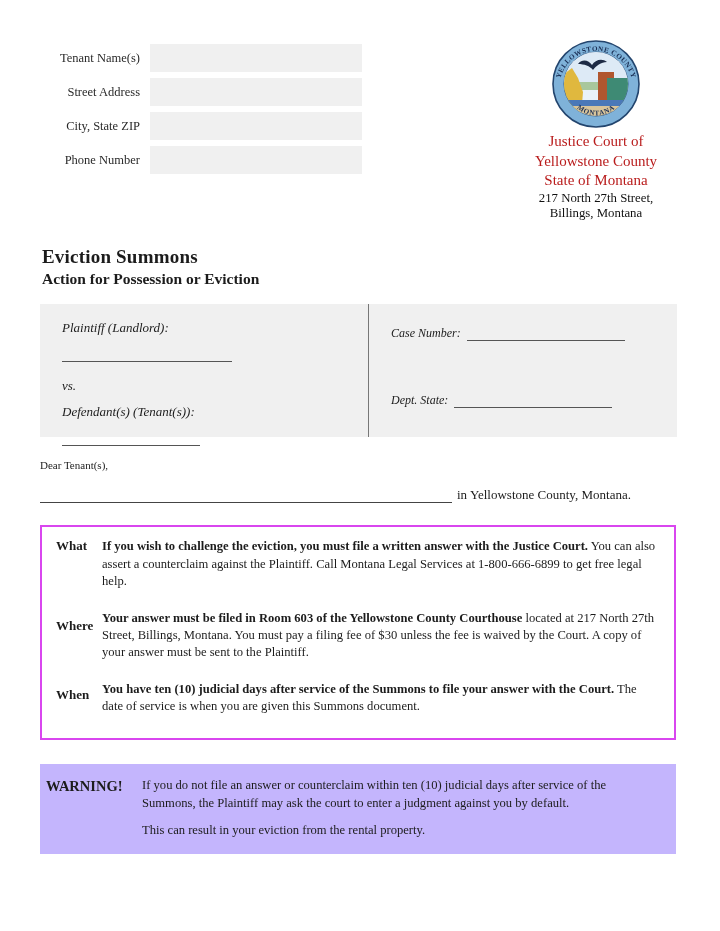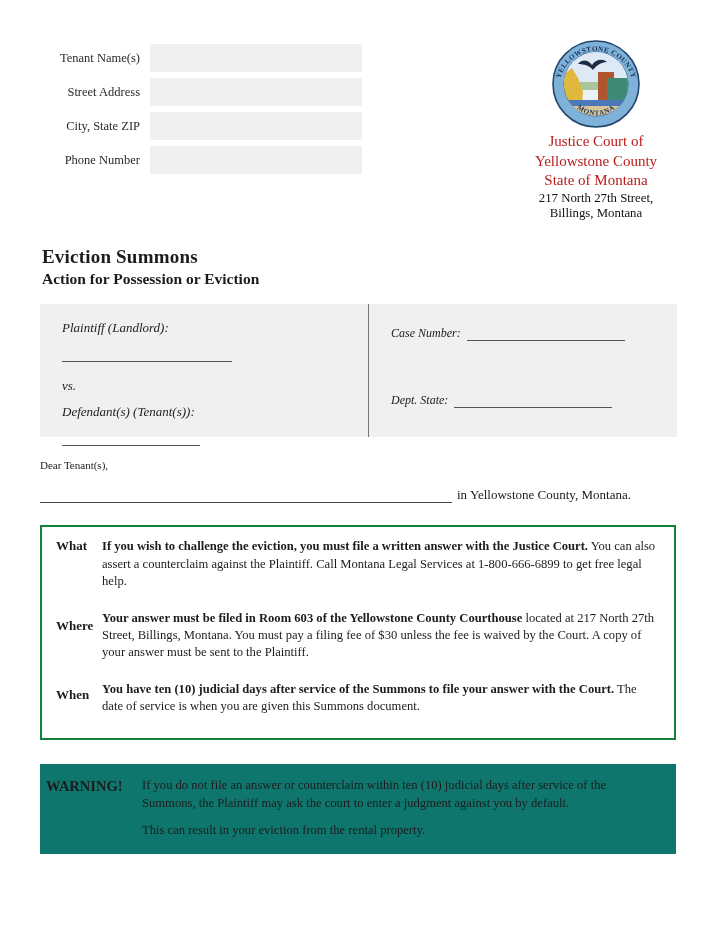--- a/index.html
+++ b/index.html
@@ -37,30 +37,30 @@
   .num-row + .num-row { margin-top:52px; }
   .num-line { display:inline-block; width:158px; border-bottom:1.3px solid #555; margin-left:6px; height:14px; }
 
   
   .salutation { margin:22px 40px 0 40px; font-size:11px; }
   .intro { margin:17px 40px 0 40px; font-size:13px; }
   .address-row { margin:16px 40px 0 40px; font-size:13px; display:flex; align-items:flex-end;text-align:center; }
   .address-blank { display:inline-block; width:412px; border-bottom:1.2px solid #444; height:14px; margin-right:5px; }
 
   
-  .www-box { margin:22px 44px 0 40px; border:2px solid #15803d; padding:11px 15px 4px 14px; }
+  .www-box { margin:22px 44px 0 40px; border:2px solid #d946ef; padding:11px 15px 4px 14px; }
   .www-row { display:flex; margin-bottom:19px; }
   .www-label { width:46px; flex:0 0 46px; font-weight:bold; font-size:13px; }
   .www-row.r2 .www-label { padding-top:8px; }
   .www-row.r3 .www-label { padding-top:6px; }
   .www-text { flex:1; font-size:12.6px; line-height:1.38; padding-right:2px; }
   .www-text b { font-weight:bold; }
 
   
-  .warning-box { margin:24px 44px 0 40px; background:#0f766e; display:flex; padding:13px 18px 15px 6px; }
+  .warning-box { margin:24px 44px 0 40px; background:#c4b5fd; display:flex; padding:13px 18px 15px 6px; }
   .warn-label { flex:0 0 96px; font-weight:bold; font-size:14.5px; padding-top:1px; }
   .warn-text { flex:1; font-size:12.6px; line-height:1.4; }
   .warn-line2 { margin-top:9px; }
 </style>
 </head>
 <body>
 
 <div class="page">
 
   <div class="top">

